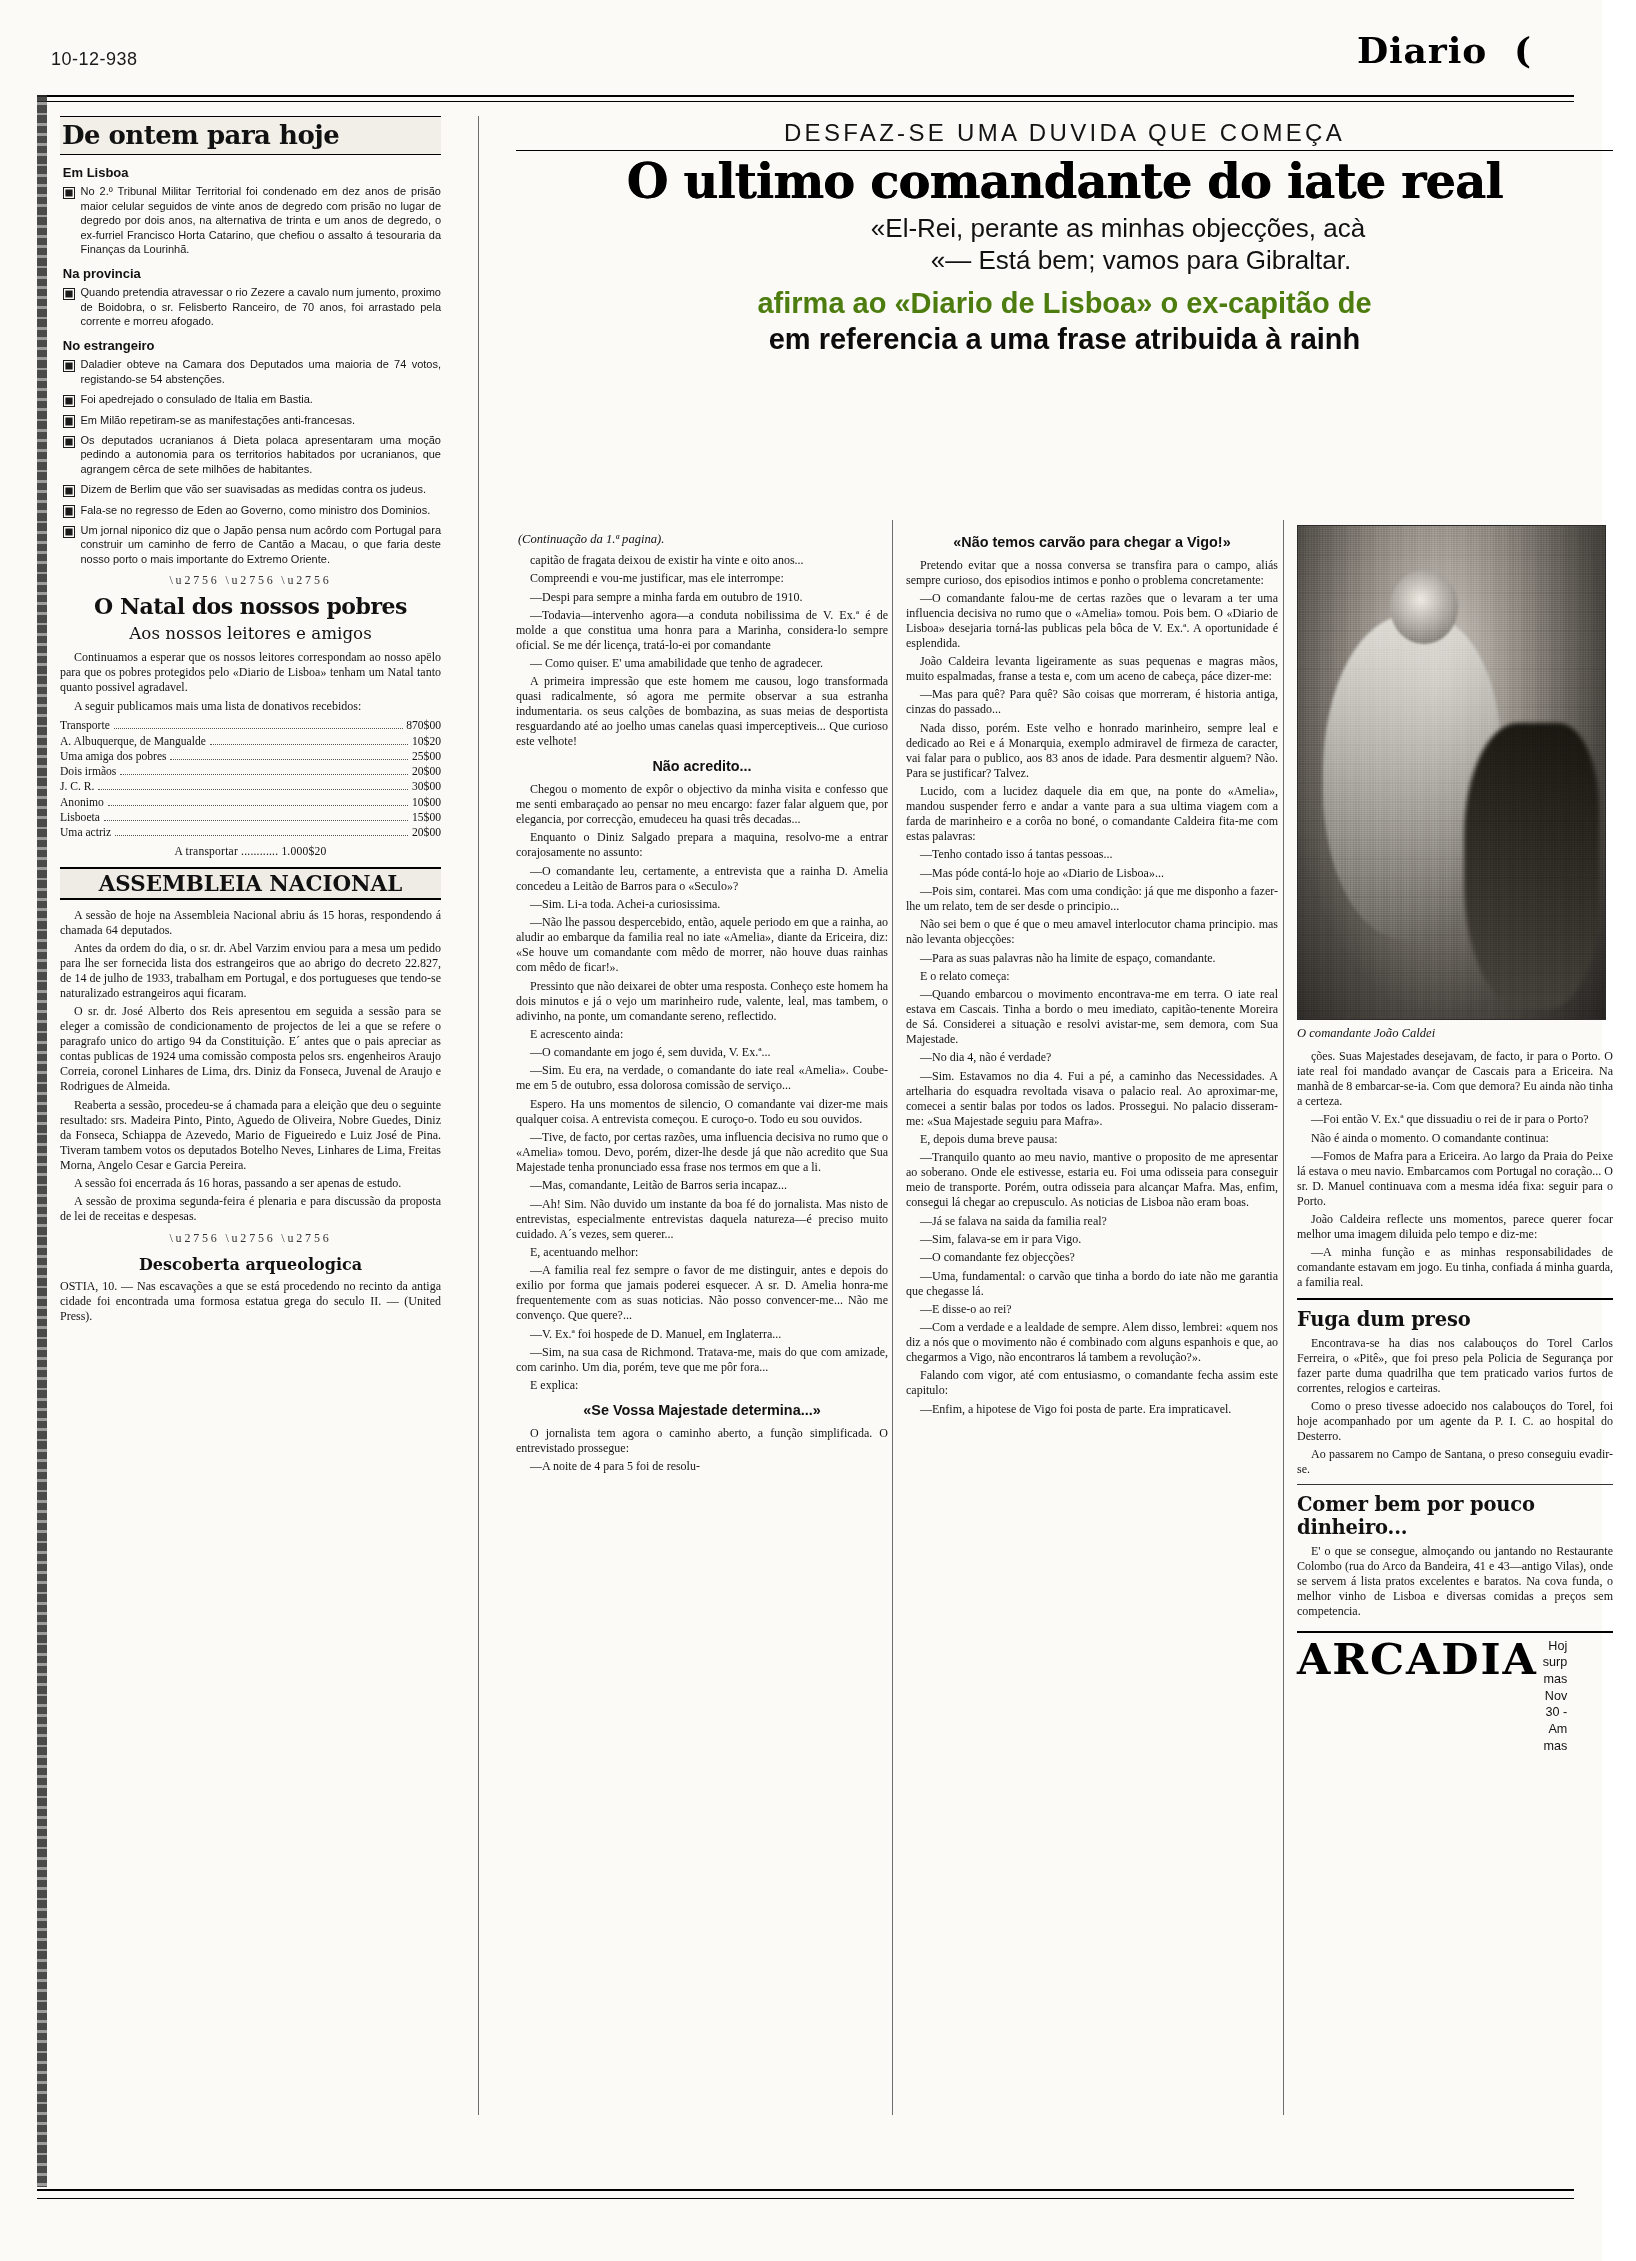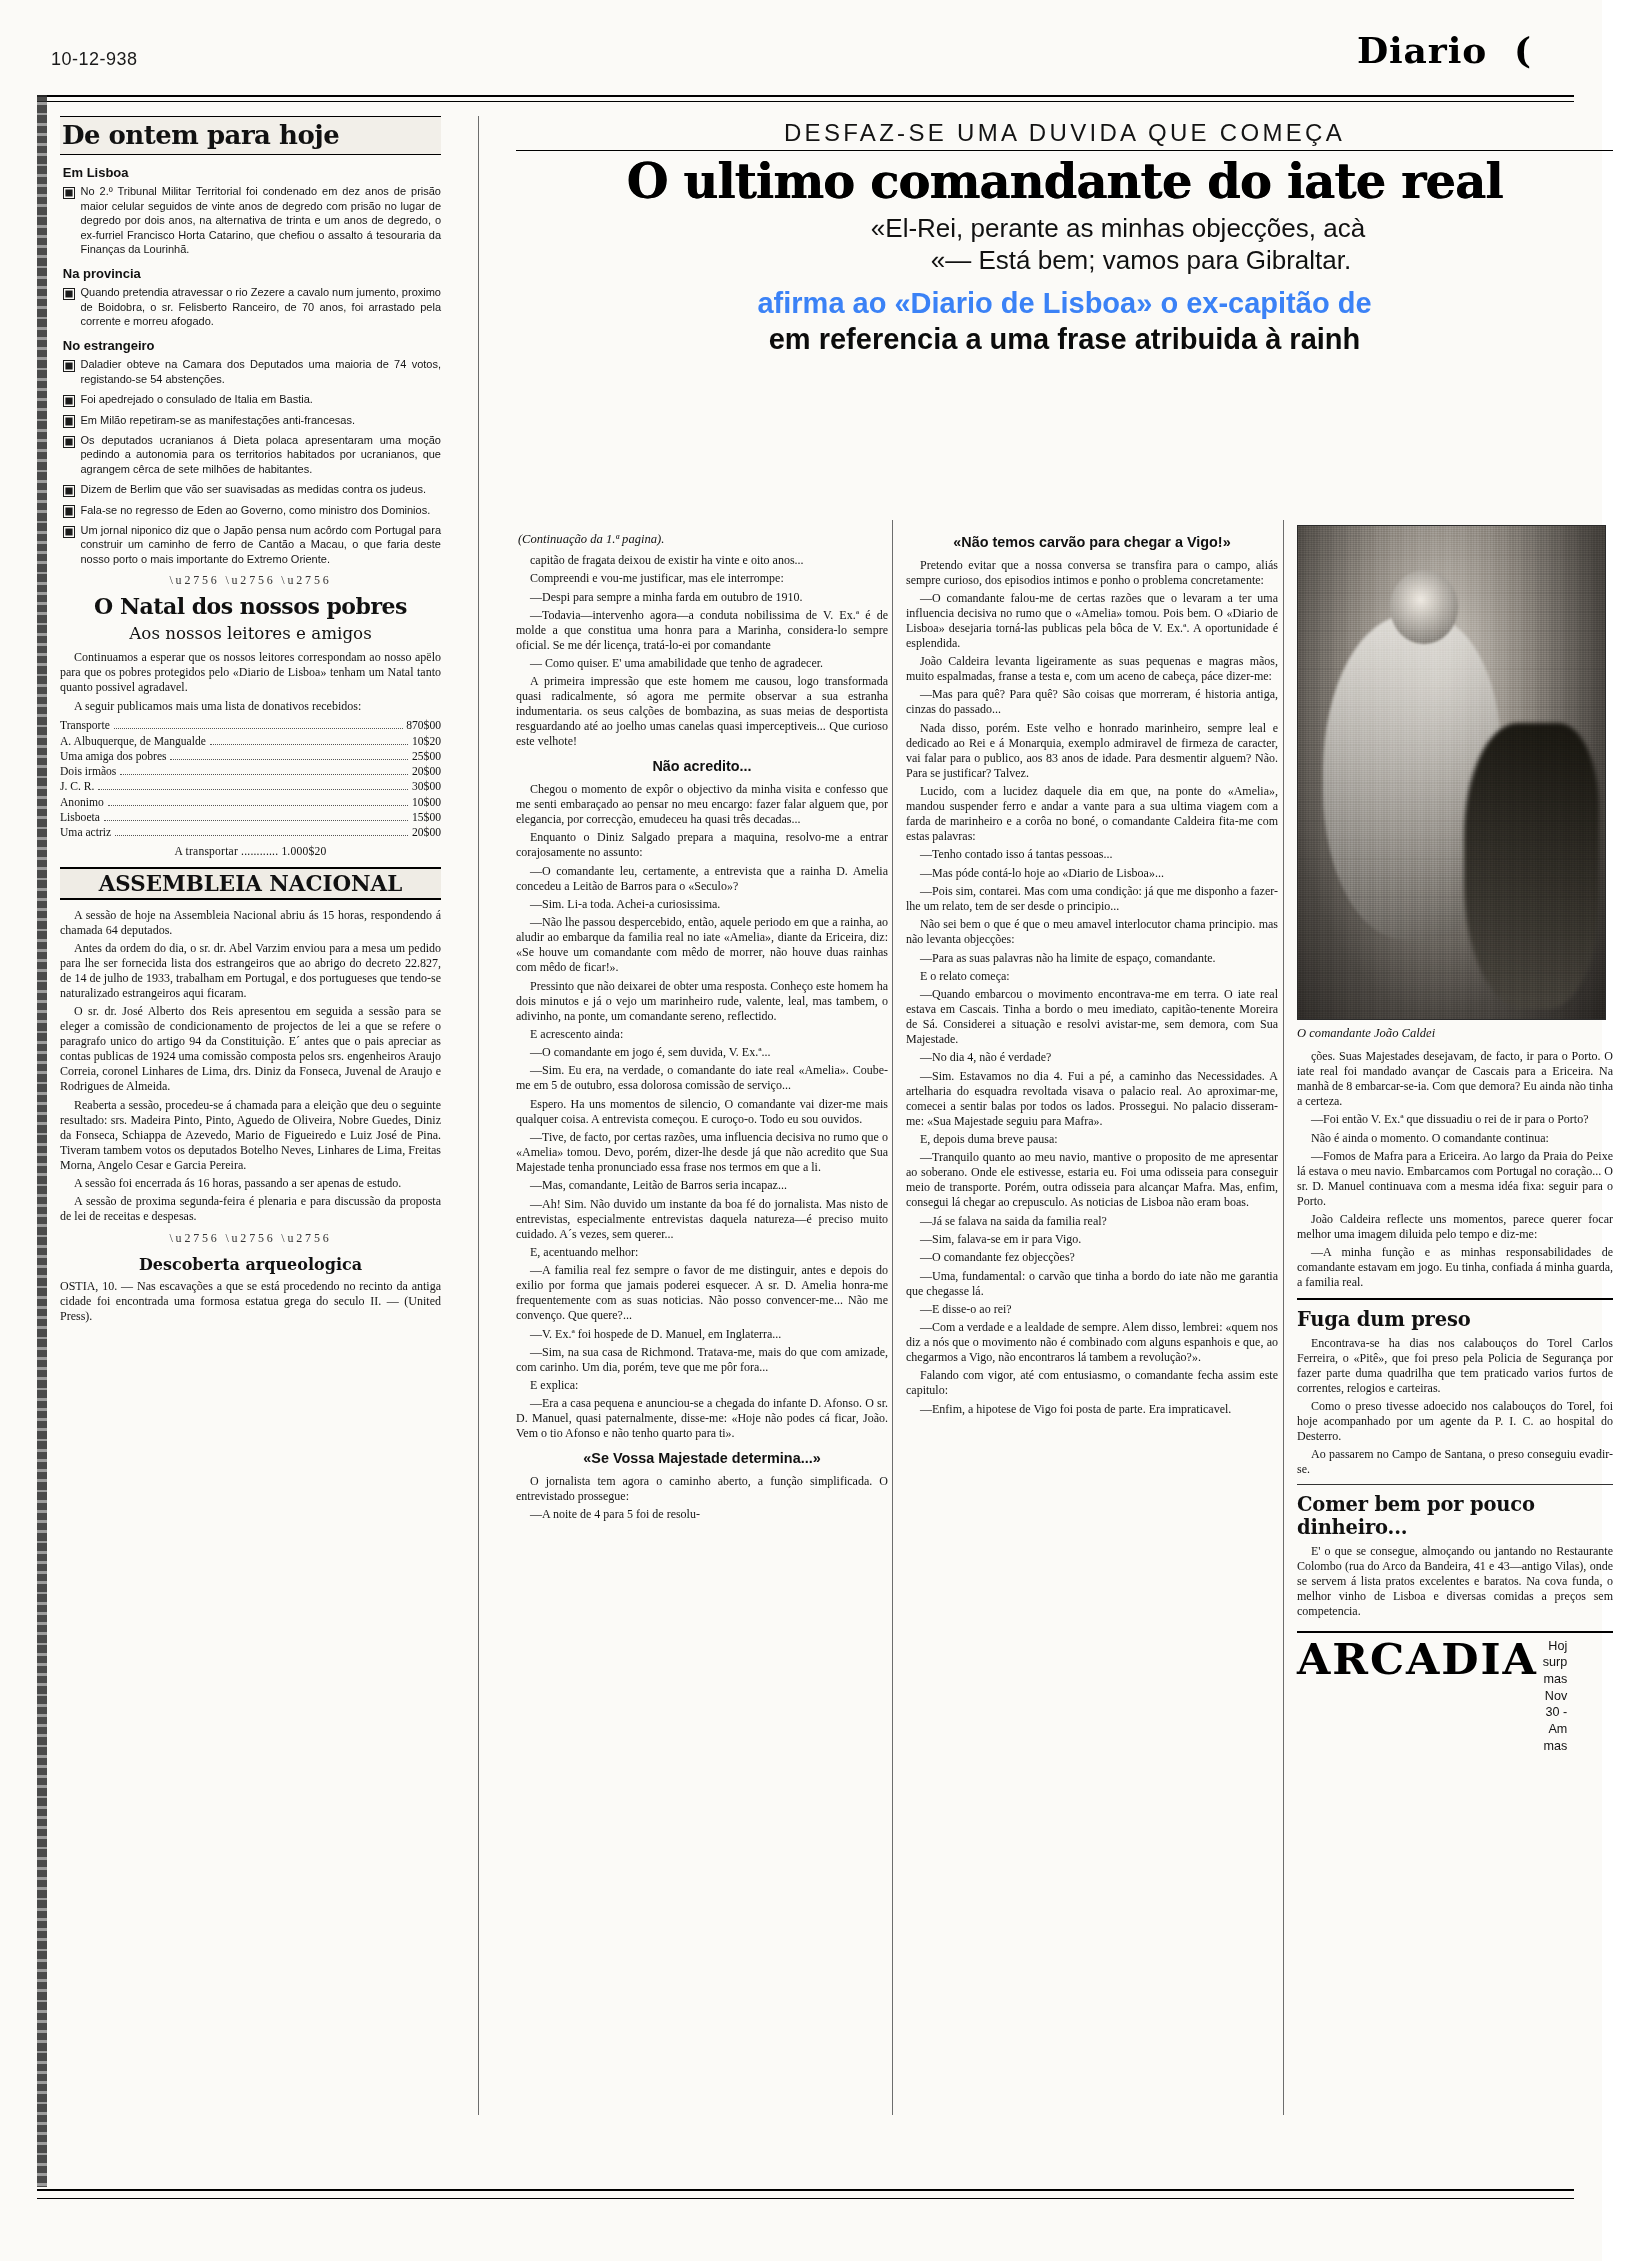--- a/index.html
+++ b/index.html
@@ -297,21 +297,21 @@
     padding-left: 153px;
   }
   .deck3 {
     font-family: "Liberation Sans", sans-serif;
     font-weight: bold;
     font-size: 29px;
     line-height: 1.2;
     text-align: center;
     white-space: nowrap;
     overflow: hidden;
-    color: #3b82f6;
+    color: #4d7c0f;
     margin: 0 0 0.9px 0;
   }
   .deck4 {
     font-family: "Liberation Sans", sans-serif;
     font-weight: bold;
     font-size: 29px;
     line-height: 1.2;
     text-align: center;
     white-space: nowrap;
     overflow: hidden;
@@ -580,21 +580,20 @@
       <p class="body-text">—Sim. Eu era, na verdade, o comandante do iate real «Amelia». Coube-me em 5 de outubro, essa dolorosa comissão de serviço...</p>
       <p class="body-text">Espero. Ha uns momentos de silencio, O comandante vai dizer-me mais qualquer coisa. A entrevista começou. E curoço-o. Todo eu sou ouvidos.</p>
       <p class="body-text">—Tive, de facto, por certas razões, uma influencia decisiva no rumo que o «Amelia» tomou. Devo, porém, dizer-lhe desde já que não acredito que Sua Majestade tenha pronunciado essa frase nos termos em que a li.</p>
       <p class="body-text">—Mas, comandante, Leitão de Barros seria incapaz...</p>
       <p class="body-text">—Ah! Sim. Não duvido um instante da boa fé do jornalista. Mas nisto de entrevistas, especialmente entrevistas daquela natureza—é preciso muito cuidado. A´s vezes, sem querer...</p>
       <p class="body-text">E, acentuando melhor:</p>
       <p class="body-text">—A familia real fez sempre o favor de me distinguir, antes e depois do exilio por forma que jamais poderei esquecer. A sr. D. Amelia honra-me frequentemente com as suas noticias. Não posso convencer-me... Não me convenço. Que quere?...</p>
       <p class="body-text">—V. Ex.ª foi hospede de D. Manuel, em Inglaterra...</p>
       <p class="body-text">—Sim, na sua casa de Richmond. Tratava-me, mais do que com amizade, com carinho. Um dia, porém, teve que me pôr fora...</p>
       <p class="body-text">E explica:</p>
-      <p class="body-text">—Era a casa pequena e anunciou-se a chegada do infante D. Afonso. O sr. D. Manuel, quasi paternalmente, disse-me: «Hoje não podes cá ficar, João. Vem o tio Afonso e não tenho quarto para ti».</p>
 
       <div class="subhead">«Se Vossa Majestade determina...»</div>
       <p class="body-text">O jornalista tem agora o caminho aberto, a função simplificada. O entrevistado prossegue:</p>
       <p class="body-text">—A noite de 4 para 5 foi de resolu-</p>
     </div>
 
     <div class="col col-3">
       <div class="subhead-left">«Não temos carvão para chegar a Vigo!»</div>
 
       <p class="body-text">Pretendo evitar que a nossa conversa se transfira para o campo, aliás sempre curioso, dos episodios intimos e ponho o problema concretamente:</p>

